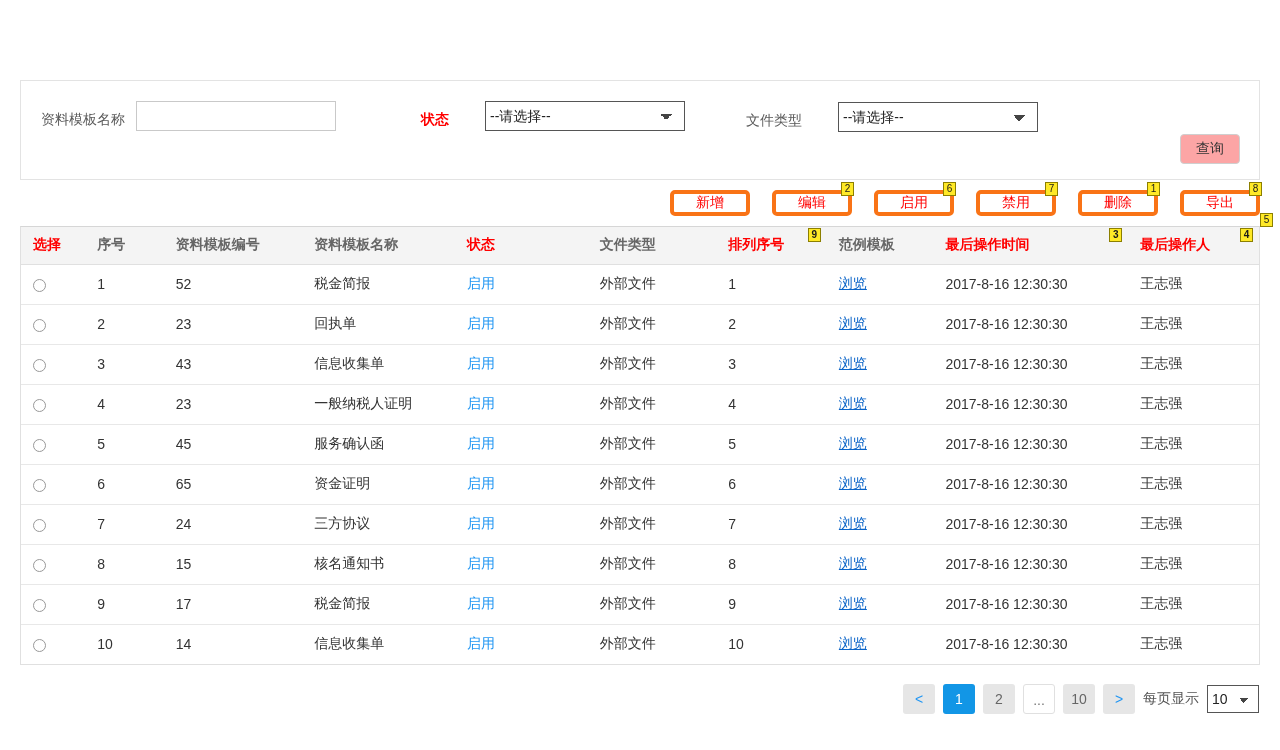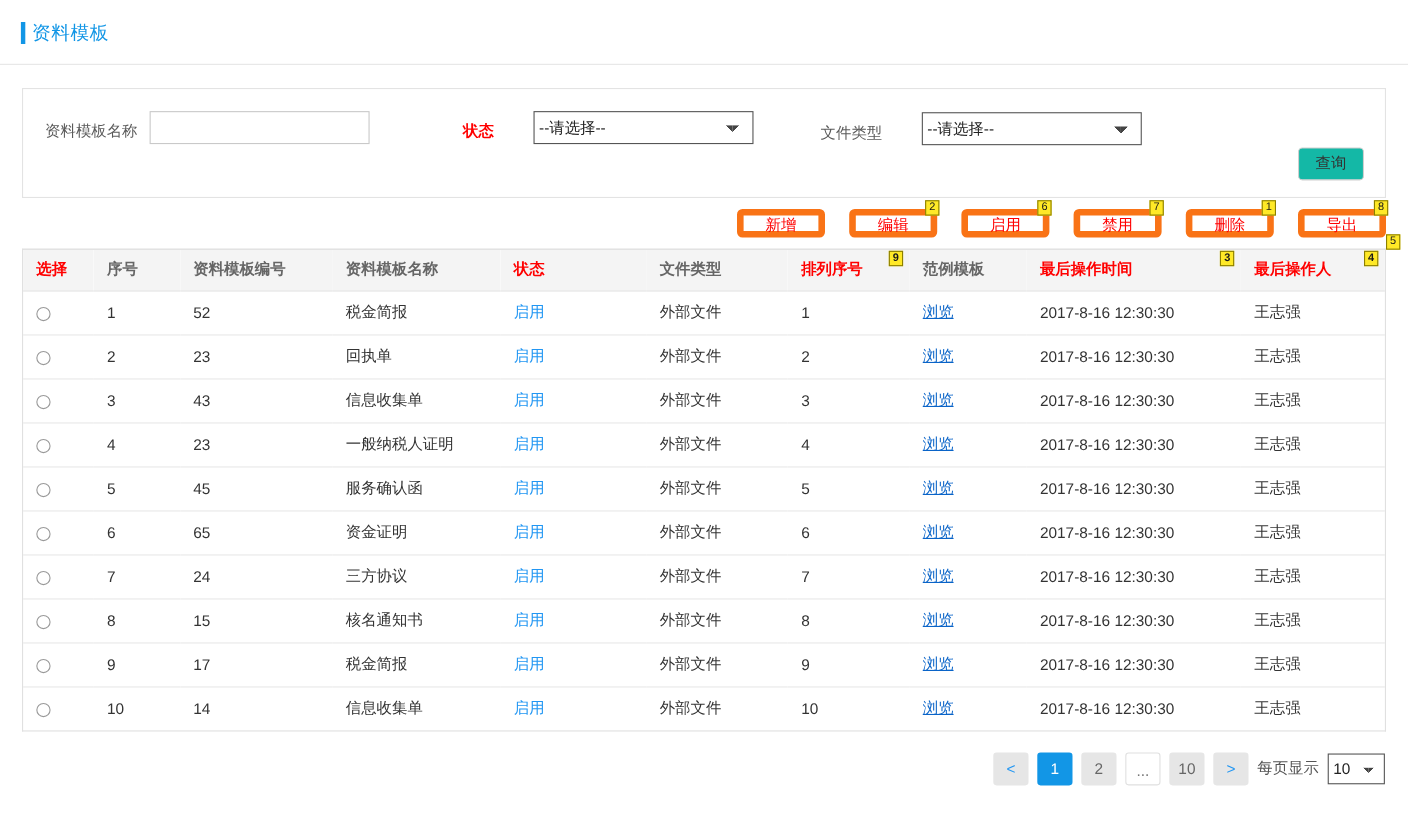--- a/index.html
+++ b/index.html
@@ -55,34 +55,34 @@
       linear-gradient(135deg, #444 50%, transparent 50%);
     background-position: calc(100% - 18px) 12px, calc(100% - 12px) 12px;
     background-size: 6px 6px, 6px 6px;
     background-repeat: no-repeat;
     margin-left: 26px;
   }
   .query-btn {
     position: absolute; left: 1180px; top: 134px;
     width: 60px; height: 30px;
     border: 1px solid #cfcfcf; border-radius: 4px;
-    background: #14b8a6; color: #333; font-size: 14px;
+    background: #fca5a5; color: #333; font-size: 14px;
     font-family: "Liberation Sans", sans-serif;
     cursor: pointer;
   }
 
   
   .actions {
     position: absolute; left: 0; top: 190px; width: 1260px;
     display: flex; justify-content: flex-end; gap: 22px;
   }
   .act-wrap { position: relative; }
   .act-btn {
     width: 80px; height: 26px;
-    border: 6px solid #f97316; border-radius: 5px;
+    border: 4px solid #f97316; border-radius: 5px;
     background: #fff; color: #ff0000; font-size: 14px;
     font-family: "Liberation Sans", sans-serif;
     cursor: pointer; padding: 0;
   }
   .badge {
     position: absolute;
     background: #ffe927; border: 1px solid #8c7f00;
     color: #1a1a1a; font-size: 10px; line-height: 12px;
     min-width: 13px; height: 14px; text-align: center;
     font-family: "Liberation Sans", sans-serif;
@@ -164,24 +164,20 @@
     background-position: calc(100% - 14px) 12px, calc(100% - 9px) 12px;
     background-size: 5px 5px, 5px 5px;
     background-repeat: no-repeat;
   }
 </style>
 </head>
 <body>
 
 <div class="page">
 
-  <div class="title-bar">
-    <div class="title-accent"></div>
-    <div class="title-text">资料模板</div>
-  </div>
 
   <div class="filter-panel">
     <span class="f-label" style="left:20px; top:23px;">资料模板名称</span>
     <input class="f-input" style="left: 115px; top: 20px; width: 200px; height: 30px;" value="" placeholder="">
     <span class="f-label red" style="left:400px; top:23px;">状态</span>
     <select class="f-select" style="left:438px; top:20px; width:200px; height:30px;">
       <option>--请选择--</option>
     </select>
     <span class="f-label" style="left:725px; top:24px;">文件类型</span>
     <select class="f-select" style="left:791px; top:21px; width:200px; height:30px;">

